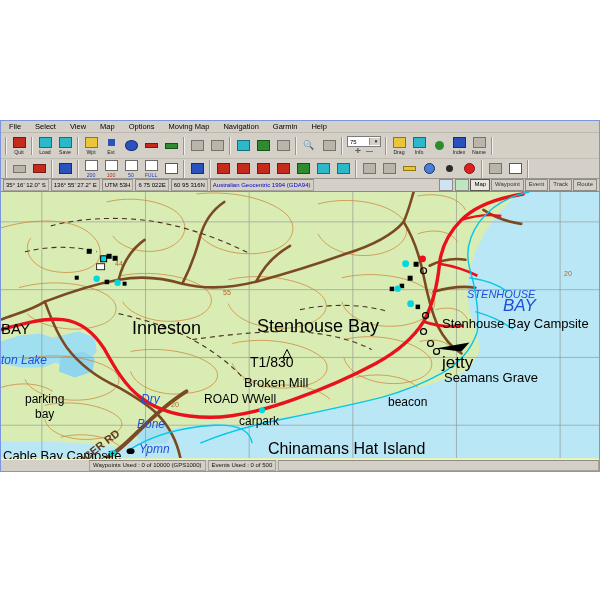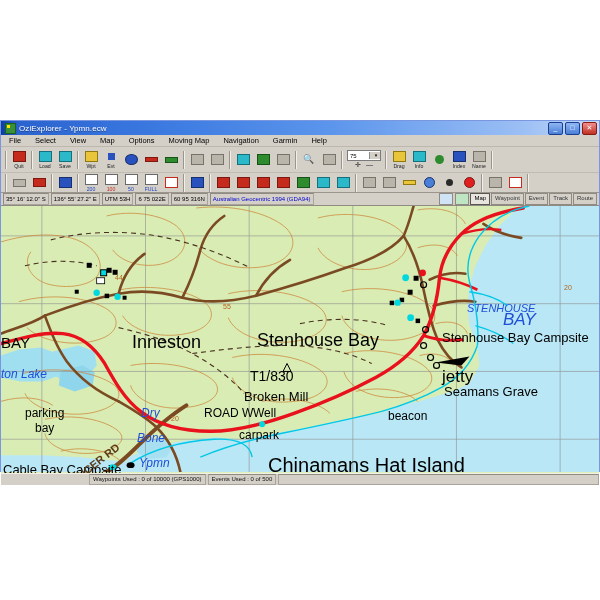--- a/index.html
+++ b/index.html
@@ -90,29 +90,20 @@
   #statusbar .pad{flex:0 0 88px;}
   #statusbar .grow{flex:1 1 auto;height:9px;border:1px solid #a8a49b;border-top-color:#8f8b83;}
 </style>
 </head>
 <body>
 
 <div id="page">
 
   <div id="window">
 
-    <div id="titlebar">
-      <div class="appicon"></div>
-      <div class="ttl">OziExplorer - Ypmn.ecw</div>
-      <div id="wbtns">
-        <div>_</div>
-        <div>□</div>
-        <div class="close">✕</div>
-      </div>
-    </div>
 
     <div id="menubar">
       <span>File</span>
       <span>Select</span>
       <span>View</span>
       <span>Map</span>
       <span>Options</span>
       <span>Moving Map</span>
       <span>Navigation</span>
       <span>Garmin</span>
@@ -577,21 +568,21 @@
           <div class="maplabel" style="left: 30px; top: 300px; font-size: 11px; color: rgb(93, 58, 24); transform: rotate(-38deg); transform-origin: left top; font-weight: 600;">CAPE SPENCER RD</div>
           <div class="maplabel water" style="left: 140px; top: 200px; font-size: 12px;">Dry</div>
           <div class="maplabel water" style="left: 136px; top: 225px; font-size: 12px;">Bone</div>
           <div class="maplabel water" style="left: 138px; top: 250px; font-size: 12px;">Ypmn</div>
           <div class="maplabel" style="left: 256px; top: 124px; font-size: 18px;">Stenhouse Bay</div>
           <div class="maplabel" style="left: 249px; top: 162px; font-size: 14px;">T1/830</div>
           <div class="maplabel ital" style="left: 243px; top: 183px; font-size: 13px;">Broken Mill</div>
           <div class="maplabel" style="left: 203px; top: 200px; font-size: 12px;">ROAD W</div>
           <div class="maplabel" style="left: 252px; top: 200px; font-size: 12px;">Well</div>
           <div class="maplabel" style="left: 238px; top: 222px; font-size: 12px;">carpark</div>
-          <div class="maplabel" style="left: 267px; top: 248px; font-size: 20px; text-decoration: underline;">Chinamans Hat Island</div>
+          <div class="maplabel" style="left: 267px; top: 248px; font-size: 16px;">Chinamans Hat Island</div>
           <div class="maplabel" style="left: 387px; top: 203px; font-size: 12px;">beacon</div>
           <div class="maplabel waterbig" style="left: 466px; top: 96px; font-size: 11px;">STENHOUSE</div>
           <div class="maplabel waterbig" style="left: 502px; top: 104px; font-size: 17px;">BAY</div>
           <div class="maplabel" style="left: 441px; top: 124px; font-size: 13px;">Stenhouse Bay Campsite</div>
           <div class="maplabel" style="left: 441px; top: 161px; font-size: 17px;">jetty</div>
           <div class="maplabel" style="left: 443px; top: 178px; font-size: 13px;">Seamans Grave</div>
           <div class="maplabel contour" style="left: 114px; top: 68px; font-size: 7px;">44</div>
           <div class="maplabel contour" style="left: 222px; top: 97px; font-size: 7px;">55</div>
           <div class="maplabel contour" style="left: 170px; top: 209px; font-size: 7px;">20</div>
           <div class="maplabel contour" style="left: 563px; top: 78px; font-size: 7px;">20</div>

